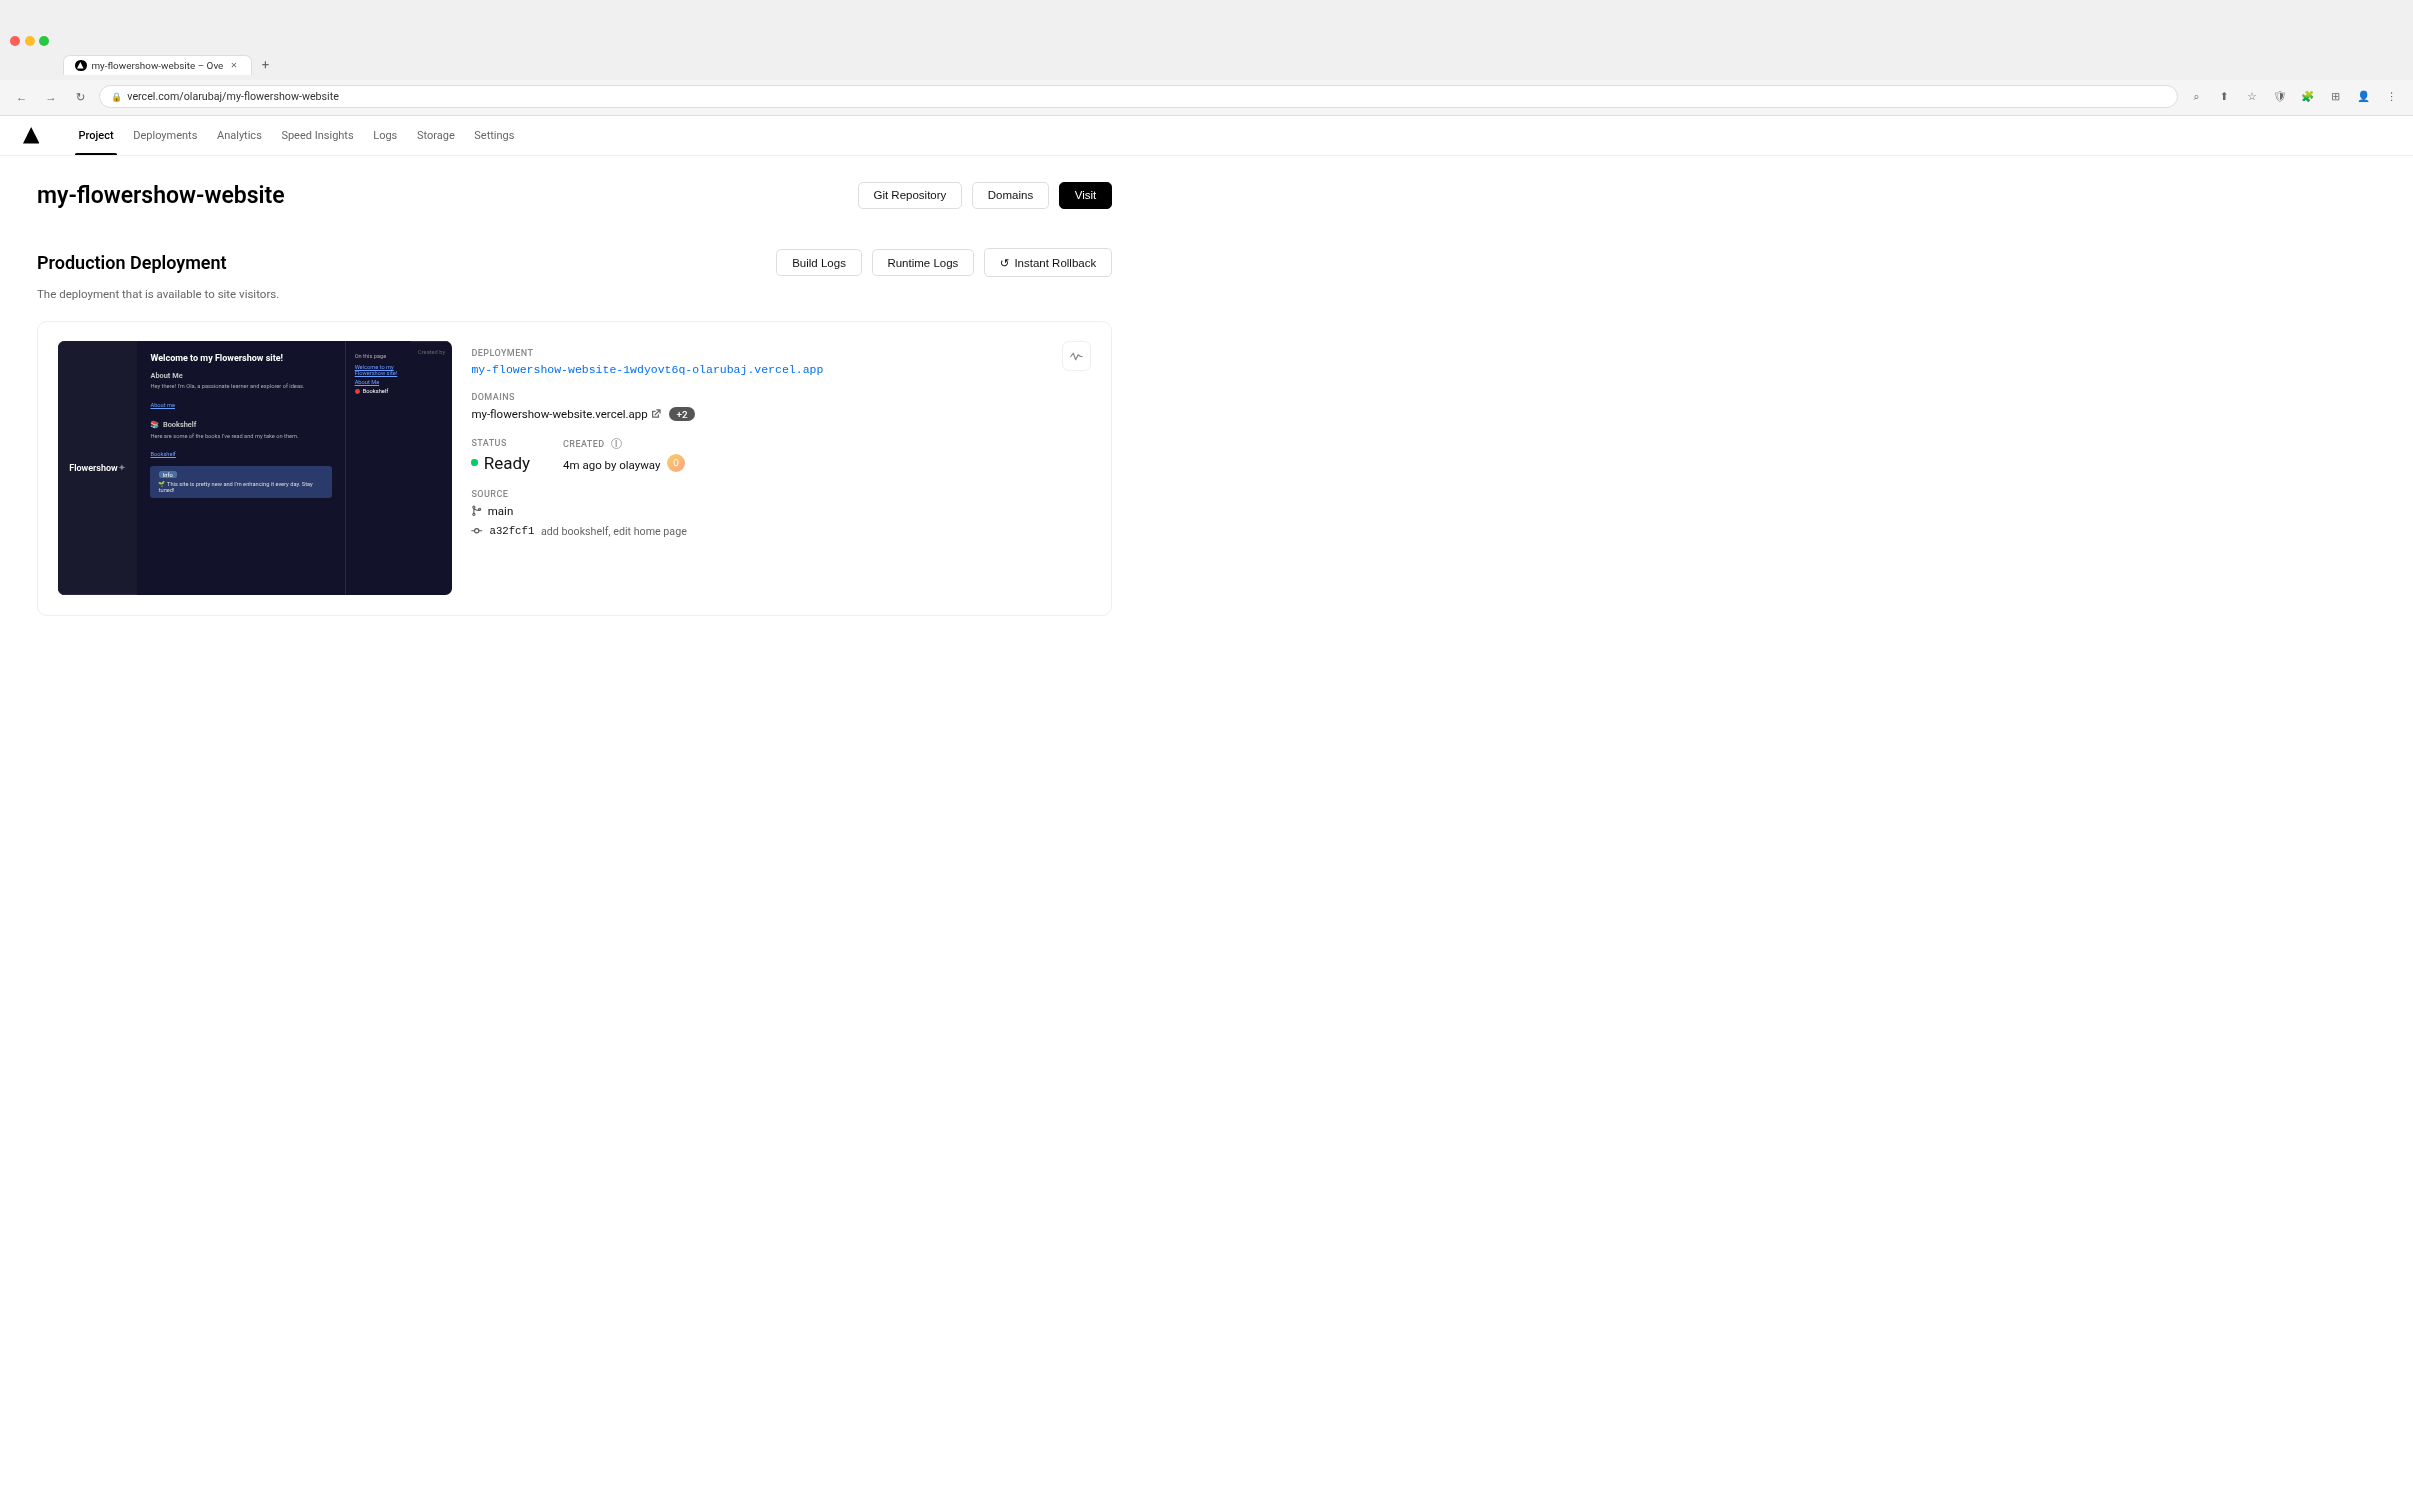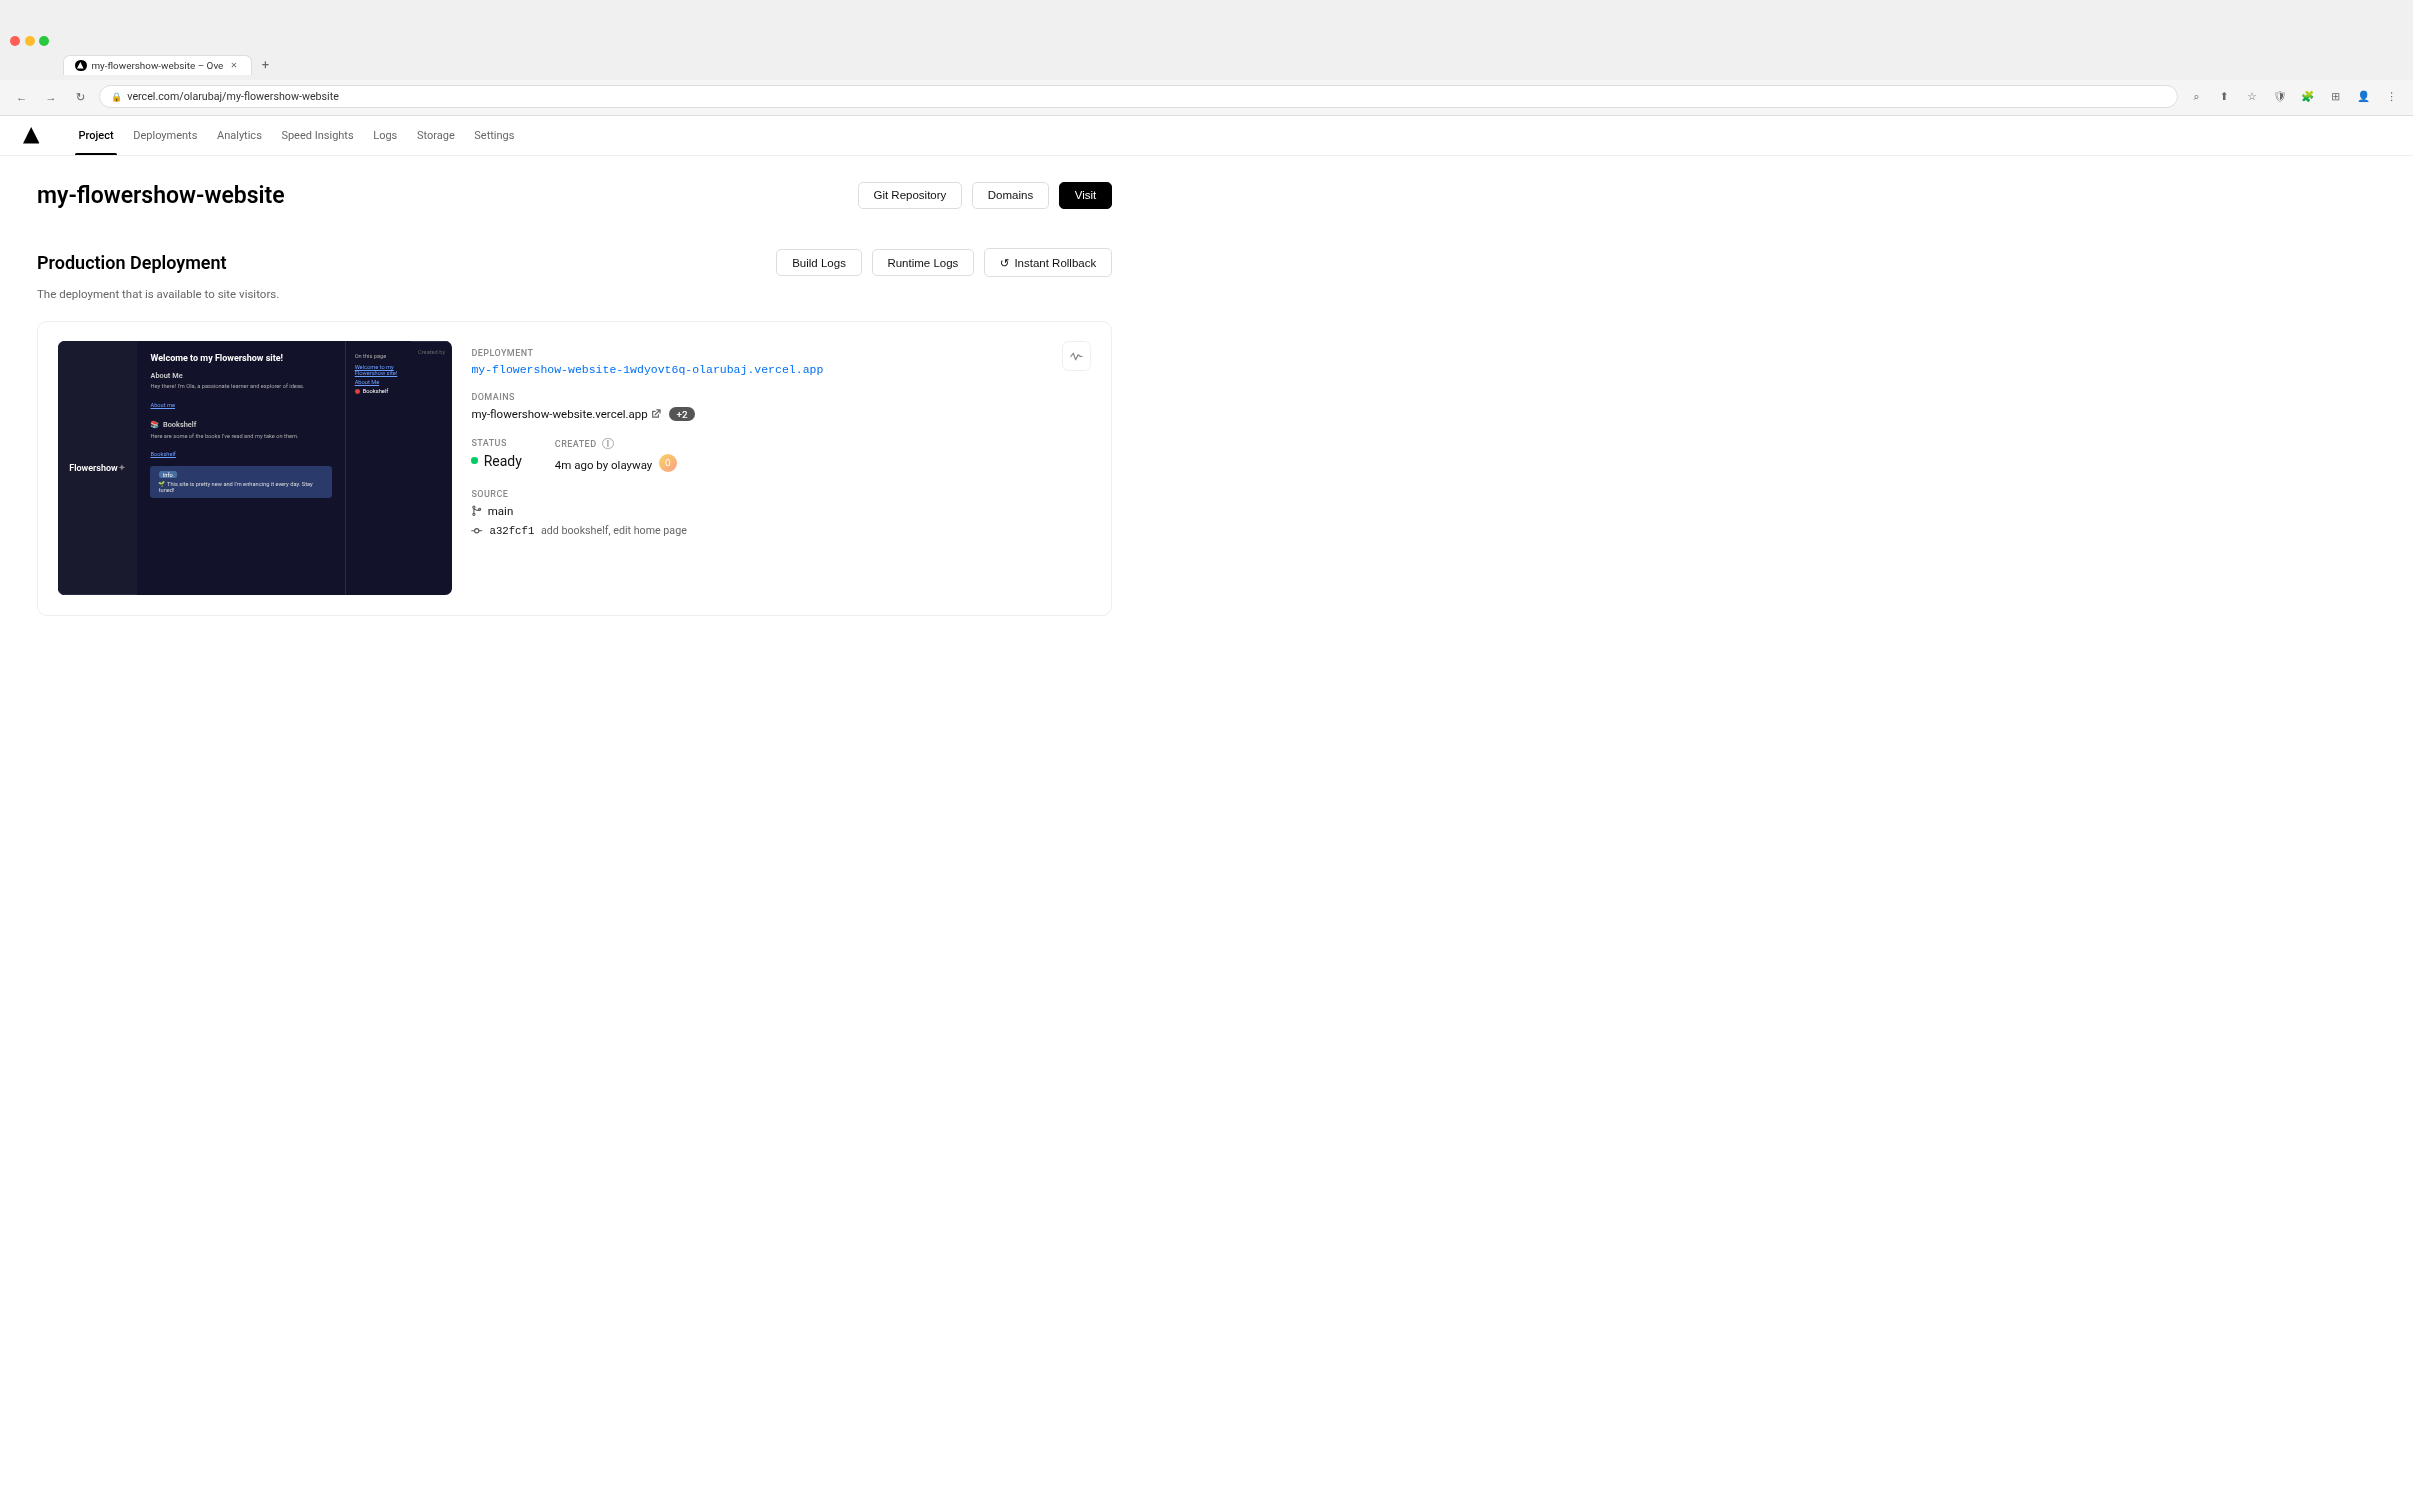--- a/index.html
+++ b/index.html
@@ -418,21 +418,21 @@
     .status-created-row {
       display: flex;
       gap: 33px;
       margin-bottom: 16.4px;
     }
     .status-col {}
     .status-ready {
       display: flex;
       align-items: center;
       gap: 5.7px;
-      font-size: 14px;
+      font-size: 17px;
       color: #111;
     }
     .status-dot {
       width: 6.6px;
       height: 6.6px;
       border-radius: 50%;
       background: #00cc66;
       display: inline-block;
     }
     .created-value {

